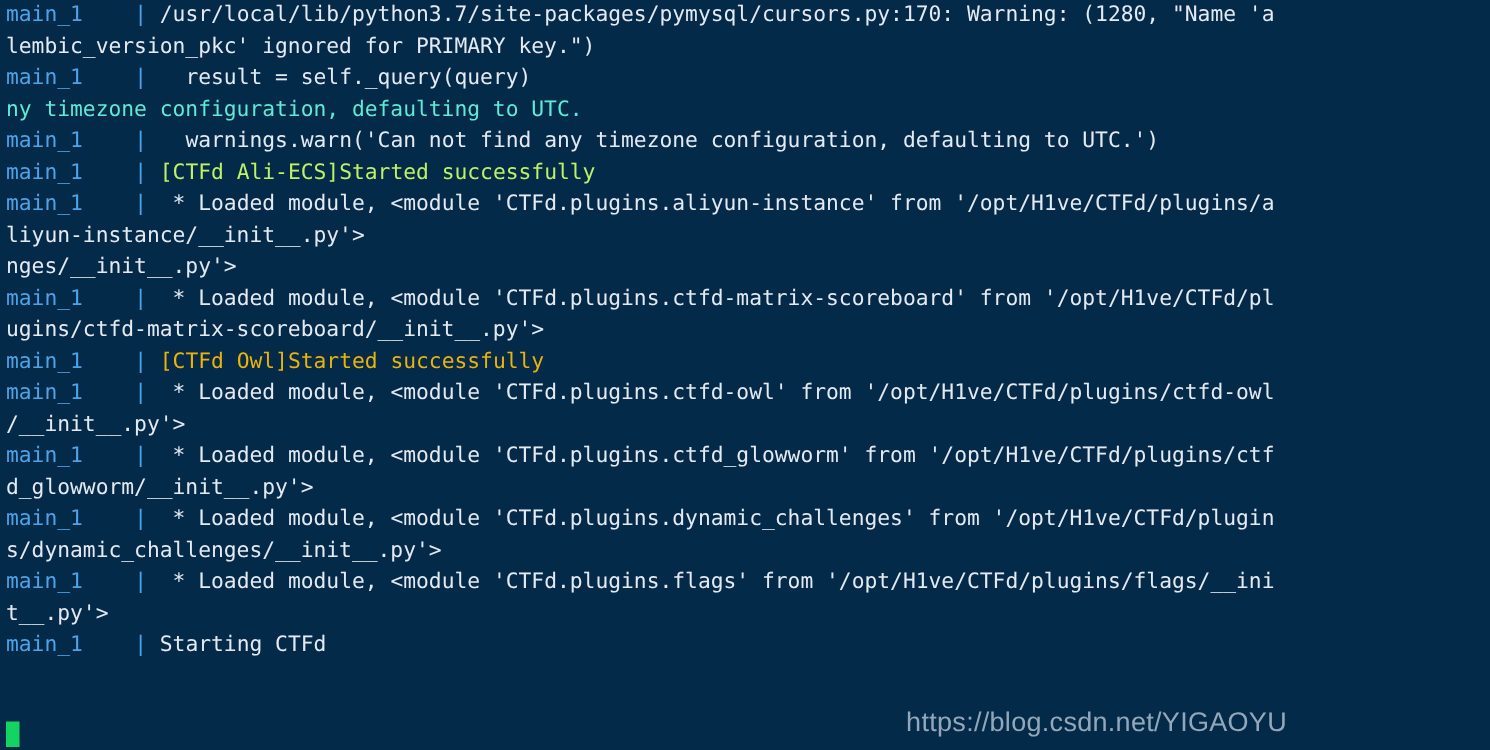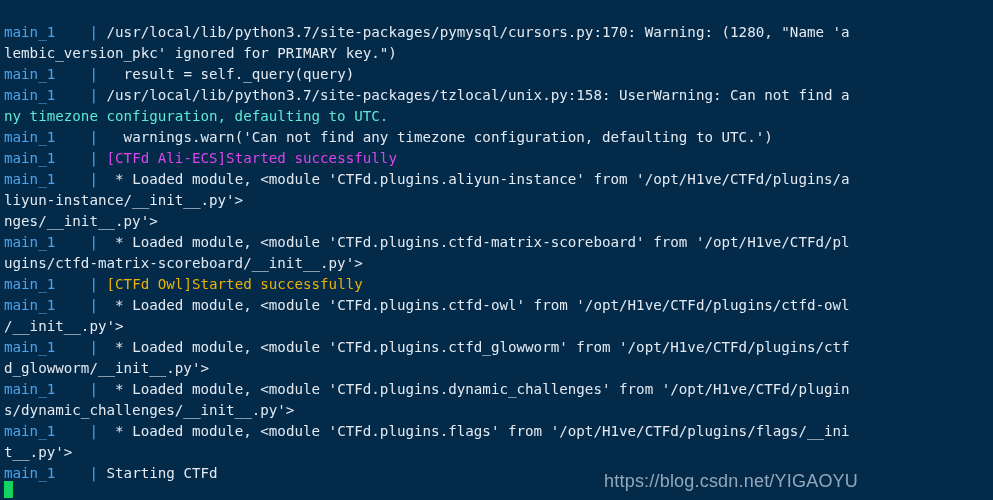--- a/index.html
+++ b/index.html
@@ -13,21 +13,21 @@
     height: 500px;
     overflow: hidden;
     font-family: "DejaVu Sans Mono", "Liberation Mono", monospace;
   }
   #terminal {
     position: relative;
     width: 870px;
     height: 500px;
     background: #042a4a;
     box-sizing: border-box;
-    padding: 22px 0 0 0;
+    padding: 0 0 0 0;
     overflow: hidden;
   }
   .log-line {
     height: 21px;
     line-height: 21px;
     font-size: 14.2px;
     letter-spacing: 0px;
     white-space: pre;
     color: #dfe7ee;
     padding-left: 4px;
@@ -65,24 +65,23 @@
   }
 </style>
 </head>
 <body style="background: rgb(4, 42, 74);">
 
 <div id="terminal" style="background: rgb(4, 42, 74);">
   <div id="log-output">
       <div class="log-line"><span class="svc" style="color: rgb(77, 163, 232);">main_1</span><span class="msg" style="color: rgb(227, 234, 241);">    </span><span class="pipe" style="color: rgb(77, 163, 232);">|</span><span class="msg" style="color: rgb(227, 234, 241);"> /usr/local/lib/python3.7/site-packages/pymysql/cursors.py:170: Warning: (1280, "Name 'a</span></div>
       <div class="log-line"><span class="cont" style="color: rgb(227, 234, 241);">lembic_version_pkc' ignored for PRIMARY key.")</span></div>
       <div class="log-line"><span class="svc" style="color: rgb(77, 163, 232);">main_1</span><span class="msg" style="color: rgb(227, 234, 241);">    </span><span class="pipe" style="color: rgb(77, 163, 232);">|</span><span class="msg" style="color: rgb(227, 234, 241); margin-top: 28px;">   result = self._query(query)</span></div>
-      <div class="log-line"><span class="svc" style="color: rgb(77, 163, 232);">main_1</span><span class="msg" style="color: rgb(227, 234, 241);">    </span><span class="pipe" style="color: rgb(77, 163, 232);">|</span><span class="msg" style="color: rgb(227, 234, 241);"> /usr/local/lib/python3.7/site-packages/tzlocal/unix.py:158: UserWarning: Can not find a</span></div>
       <div class="log-line"><span class="cont" style="color: #5eead4;">ny timezone configuration, defaulting to UTC.</span></div>
       <div class="log-line"><span class="svc" style="color: rgb(77, 163, 232);">main_1</span><span class="msg" style="color: rgb(227, 234, 241);">    </span><span class="pipe" style="color: rgb(77, 163, 232);">|</span><span class="msg" style="color: rgb(227, 234, 241);">   warnings.warn('Can not find any timezone configuration, defaulting to UTC.')</span></div>
-      <div class="log-line"><span class="svc" style="color: rgb(77, 163, 232);">main_1</span><span class="msg" style="color: rgb(227, 234, 241);">    </span><span class="pipe" style="color: rgb(77, 163, 232);">|</span><span class="msg" style="color: #d946ef; text-align: right;"> [CTFd Ali-ECS]Started successfully</span></div>
+      <div class="log-line"><span class="svc" style="color: rgb(77, 163, 232);">main_1</span><span class="msg" style="color: rgb(227, 234, 241);">    </span><span class="pipe" style="color: rgb(77, 163, 232);">|</span><span class="msg" style="color: #bef264; text-align: right;"> [CTFd Ali-ECS]Started successfully</span></div>
       <div class="log-line"><span class="svc" style="color: rgb(77, 163, 232);">main_1</span><span class="msg" style="color: rgb(227, 234, 241);">    </span><span class="pipe" style="color: rgb(77, 163, 232);">|</span><span class="msg" style="color: rgb(227, 234, 241);">  * Loaded module, &lt;module 'CTFd.plugins.aliyun-instance' from '/opt/H1ve/CTFd/plugins/a</span></div>
       <div class="log-line"><span class="cont" style="color: rgb(227, 234, 241);">liyun-instance/__init__.py'&gt;</span></div>
       <div class="log-line"><span class="cont" style="color: rgb(227, 234, 241);">nges/__init__.py'&gt;</span></div>
       <div class="log-line"><span class="svc" style="color: rgb(77, 163, 232);">main_1</span><span class="msg" style="color: rgb(227, 234, 241);">    </span><span class="pipe" style="color: rgb(77, 163, 232);">|</span><span class="msg" style="color: rgb(227, 234, 241);">  * Loaded module, &lt;module 'CTFd.plugins.ctfd-matrix-scoreboard' from '/opt/H1ve/CTFd/pl</span></div>
       <div class="log-line"><span class="cont" style="color: rgb(227, 234, 241);">ugins/ctfd-matrix-scoreboard/__init__.py'&gt;</span></div>
       <div class="log-line"><span class="svc" style="color: rgb(77, 163, 232);">main_1</span><span class="msg" style="color: rgb(227, 234, 241);">    </span><span class="pipe" style="color: rgb(77, 163, 232);">|</span><span class="msg" style="color: #eab308;"> [CTFd Owl]Started successfully</span></div>
       <div class="log-line"><span class="svc" style="color: rgb(77, 163, 232);">main_1</span><span class="msg" style="color: rgb(227, 234, 241);">    </span><span class="pipe" style="color: rgb(77, 163, 232);">|</span><span class="msg" style="color: rgb(227, 234, 241);">  * Loaded module, &lt;module 'CTFd.plugins.ctfd-owl' from '/opt/H1ve/CTFd/plugins/ctfd-owl</span></div>
       <div class="log-line"><span class="cont" style="color: rgb(227, 234, 241);">/__init__.py'&gt;</span></div>
       <div class="log-line"><span class="svc" style="color: rgb(77, 163, 232);">main_1</span><span class="msg" style="color: rgb(227, 234, 241);">    </span><span class="pipe" style="color: rgb(77, 163, 232);">|</span><span class="msg" style="color: rgb(227, 234, 241);">  * Loaded module, &lt;module 'CTFd.plugins.ctfd_glowworm' from '/opt/H1ve/CTFd/plugins/ctf</span></div>
       <div class="log-line"><span class="cont" style="color: rgb(227, 234, 241);">d_glowworm/__init__.py'&gt;</span></div>

